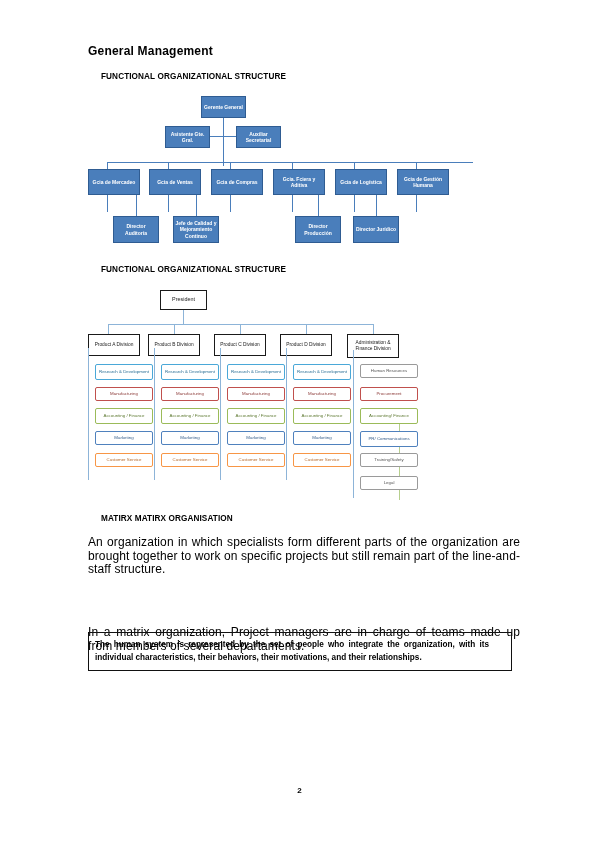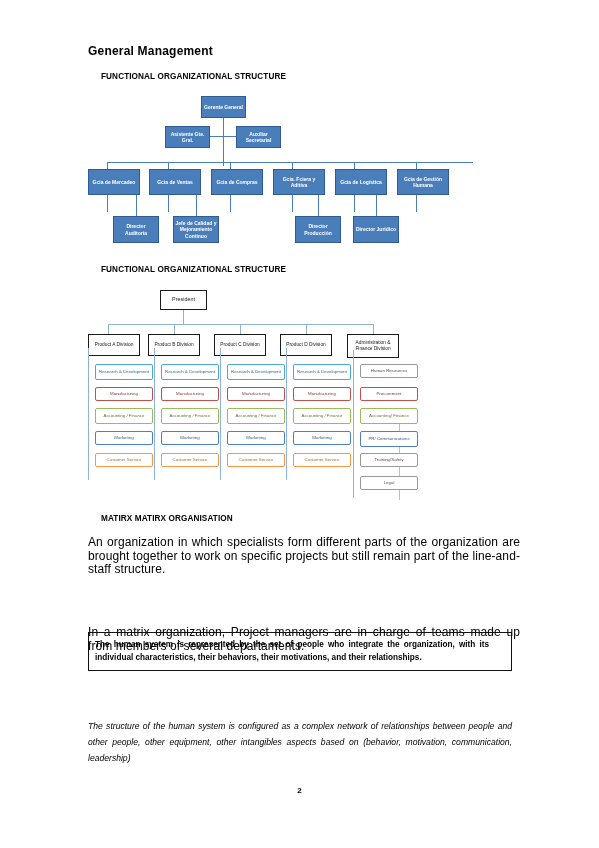--- a/index.html
+++ b/index.html
@@ -207,17 +207,16 @@
 
   <div class="sec-head" style="top:514px">MATIRX MATIRX ORGANISATION</div>
 
   <div class="para" style="top:536px;width:432px;">An organization in which specialists form different parts of the organization are brought together to work on specific projects but still remain part of the line-and-staff structure.</div>
   <div class="para" style="top:578px;width:432px;margin-top:48px;">In a matrix organization, Project managers are in charge of teams made up from members of several departaments.</div>
 
 
   <div class="quote">The human system is represented by the set of people who integrate the organization, with its individual characteristics, their behaviors, their motivations, and their relationships.</div>
 
 
-  <div class="ital">The structure of the human system is configured as a complex network of relationships between people and other people, other equipment, other intangibles aspects based on (behavior, motivation, communication, leadership)</div>
 
   <div class="pagenum">2</div>
 
 </div>
 
 </body></html>

